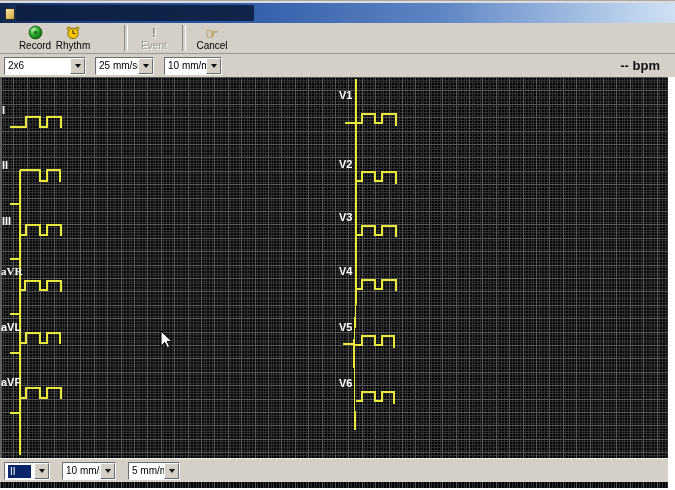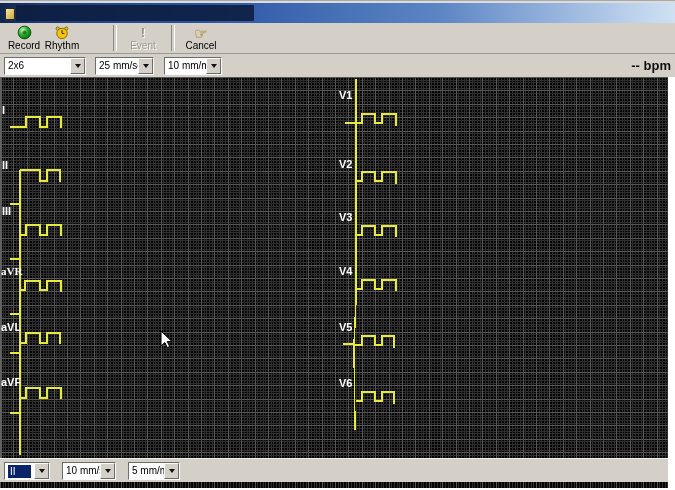--- a/index.html
+++ b/index.html
@@ -38,21 +38,21 @@
     border:1px solid;border-color:#6d6d6d #fbfbfb #fbfbfb #6d6d6d;}
   .combo-field{flex:1;font-size:10px;color:#000;padding:2px 3px 0 3px;overflow:hidden;white-space:nowrap;}
   .combo-field .sel{display:block;background:#0a246a;color:#fff;padding:0 2px;height:13px;line-height:13px;}
   .combo-btn{width:15px;background:#d4d0c8;display:flex;align-items:center;justify-content:center;
     border:1px solid;border-color:#ffffff #6a6a6a #6a6a6a #ffffff;box-sizing:border-box;}
   .arr{width:0;height:0;border-left:3px solid transparent;border-right:3px solid transparent;
     border-top:4px solid #111;}
   .chk{display:flex;align-items:center;font-size:10px;color:#000;}
   .chk .box{width:11px;height:11px;background:#fff;margin-right:4px;box-sizing:border-box;
     border:1px solid;border-color:#6d6d6d #fbfbfb #fbfbfb #6d6d6d;}
-  .bpm{margin-left:auto;padding-right:4px;font-size:13px;font-weight:bold;color:#111;}
+  .bpm{margin-left:auto;padding-right:15px;font-size:13px;font-weight:bold;color:#111;}
 
   
   .ecg-area{position:absolute;left:0;top:77px;width:668px;height:381px;
     background-color:#040404;
     background-image:
       repeating-linear-gradient(to right,#565656 0 1px,transparent 1px 13.4px),
       repeating-linear-gradient(to bottom,#565656 0 1px,transparent 1px 13.4px),
       repeating-linear-gradient(to right,#2e2e2e 0 1px,transparent 1px 2.68px),
       repeating-linear-gradient(to bottom,#2e2e2e 0 1px,transparent 1px 2.68px);}
   .ecg-area::before{content:"";position:absolute;left:0;top:0;bottom:0;width:2px;background:#606060;}
@@ -77,21 +77,21 @@
 <div class="screen">
 
   <div class="top-edge"></div>
 
   <div class="titlebar">
     <div class="app-icon"></div>
     <div class="title-redacted"></div>
   </div>
 
   <div class="toolbar">
-    <div class="tb-btn" style="width:38px;margin-left:5px">
+    <div class="tb-btn" style="width:38px;margin-left:16px">
       <span class="tb-ico">
         <svg width="15" height="15" viewBox="0 0 16 16">
           <defs>
               <radialGradient id="rg" cx="35%" cy="30%" r="75%">
             <stop offset="0" stop-color="#b8f0b0"></stop>
                 <stop offset="0.5" stop-color="#2eae2e"></stop>
                 <stop offset="1" stop-color="#0b6b0b"></stop>
           </radialGradient>
             </defs>
           <circle cx="8" cy="8" r="6.8" fill="url(#rg)" stroke="#0a4f0a"></circle>
@@ -163,21 +163,21 @@
         <polyline points="345,123 356,123 362,123 362,114 375,114 375,123 382,123 382,114 396,114 396,126" fill="none" stroke="#e9e93c" stroke-width="1.5" shape-rendering="crispEdges"></polyline>
         <polyline points="356,181 362,181 362,172 375,172 375,181 382,181 382,172 396,172 396,184" fill="none" stroke="#e9e93c" stroke-width="1.5" shape-rendering="crispEdges"></polyline>
         <polyline points="356,235 362,235 362,226 375,226 375,235 382,235 382,226 396,226 396,237" fill="none" stroke="#e9e93c" stroke-width="1.5" shape-rendering="crispEdges"></polyline>
         <polyline points="356,289 362,289 362,280 375,280 375,289 382,289 382,280 396,280 396,291" fill="none" stroke="#e9e93c" stroke-width="1.5" shape-rendering="crispEdges"></polyline>
         <polyline points="343,344 353,344 356,345 362,345 362,336 375,336 375,345 382,345 382,336 394,336 394,348" fill="none" stroke="#e9e93c" stroke-width="1.5" shape-rendering="crispEdges"></polyline>
         <polyline points="356,401 362,401 362,392 375,392 375,401 382,401 382,392 394,392 394,404" fill="none" stroke="#e9e93c" stroke-width="1.5" shape-rendering="crispEdges"></polyline>
       </svg>
     <div id="lead-labels">
         <div class="lead-label" style="left: 2px; top: 27px;">I</div>
         <div class="lead-label" style="left: 2px; top: 82px;">II</div>
-        <div class="lead-label" style="left: 2px; top: 128px; text-align: center;">III</div>
+        <div class="lead-label" style="left: 2px; top: 138px; text-align: center;">III</div>
         <div class="lead-label" style="left: 1px; top: 188px; font-family: Liberation Serif, serif;">aVR</div>
         <div class="lead-label" style="left: 1px; top: 244px;">aVL</div>
         <div class="lead-label" style="left: 1px; top: 299px;">aVF</div>
         <div class="lead-label" style="left: 339px; top: 12px;">V1</div>
         <div class="lead-label" style="left: 339px; top: 81px;">V2</div>
         <div class="lead-label" style="left: 339px; top: 134px;">V3</div>
         <div class="lead-label" style="left: 339px; top: 188px;">V4</div>
         <div class="lead-label" style="left: 339px; top: 244px;">V5</div>
         <div class="lead-label" style="left: 339px; top: 300px;">V6</div>
       </div>

